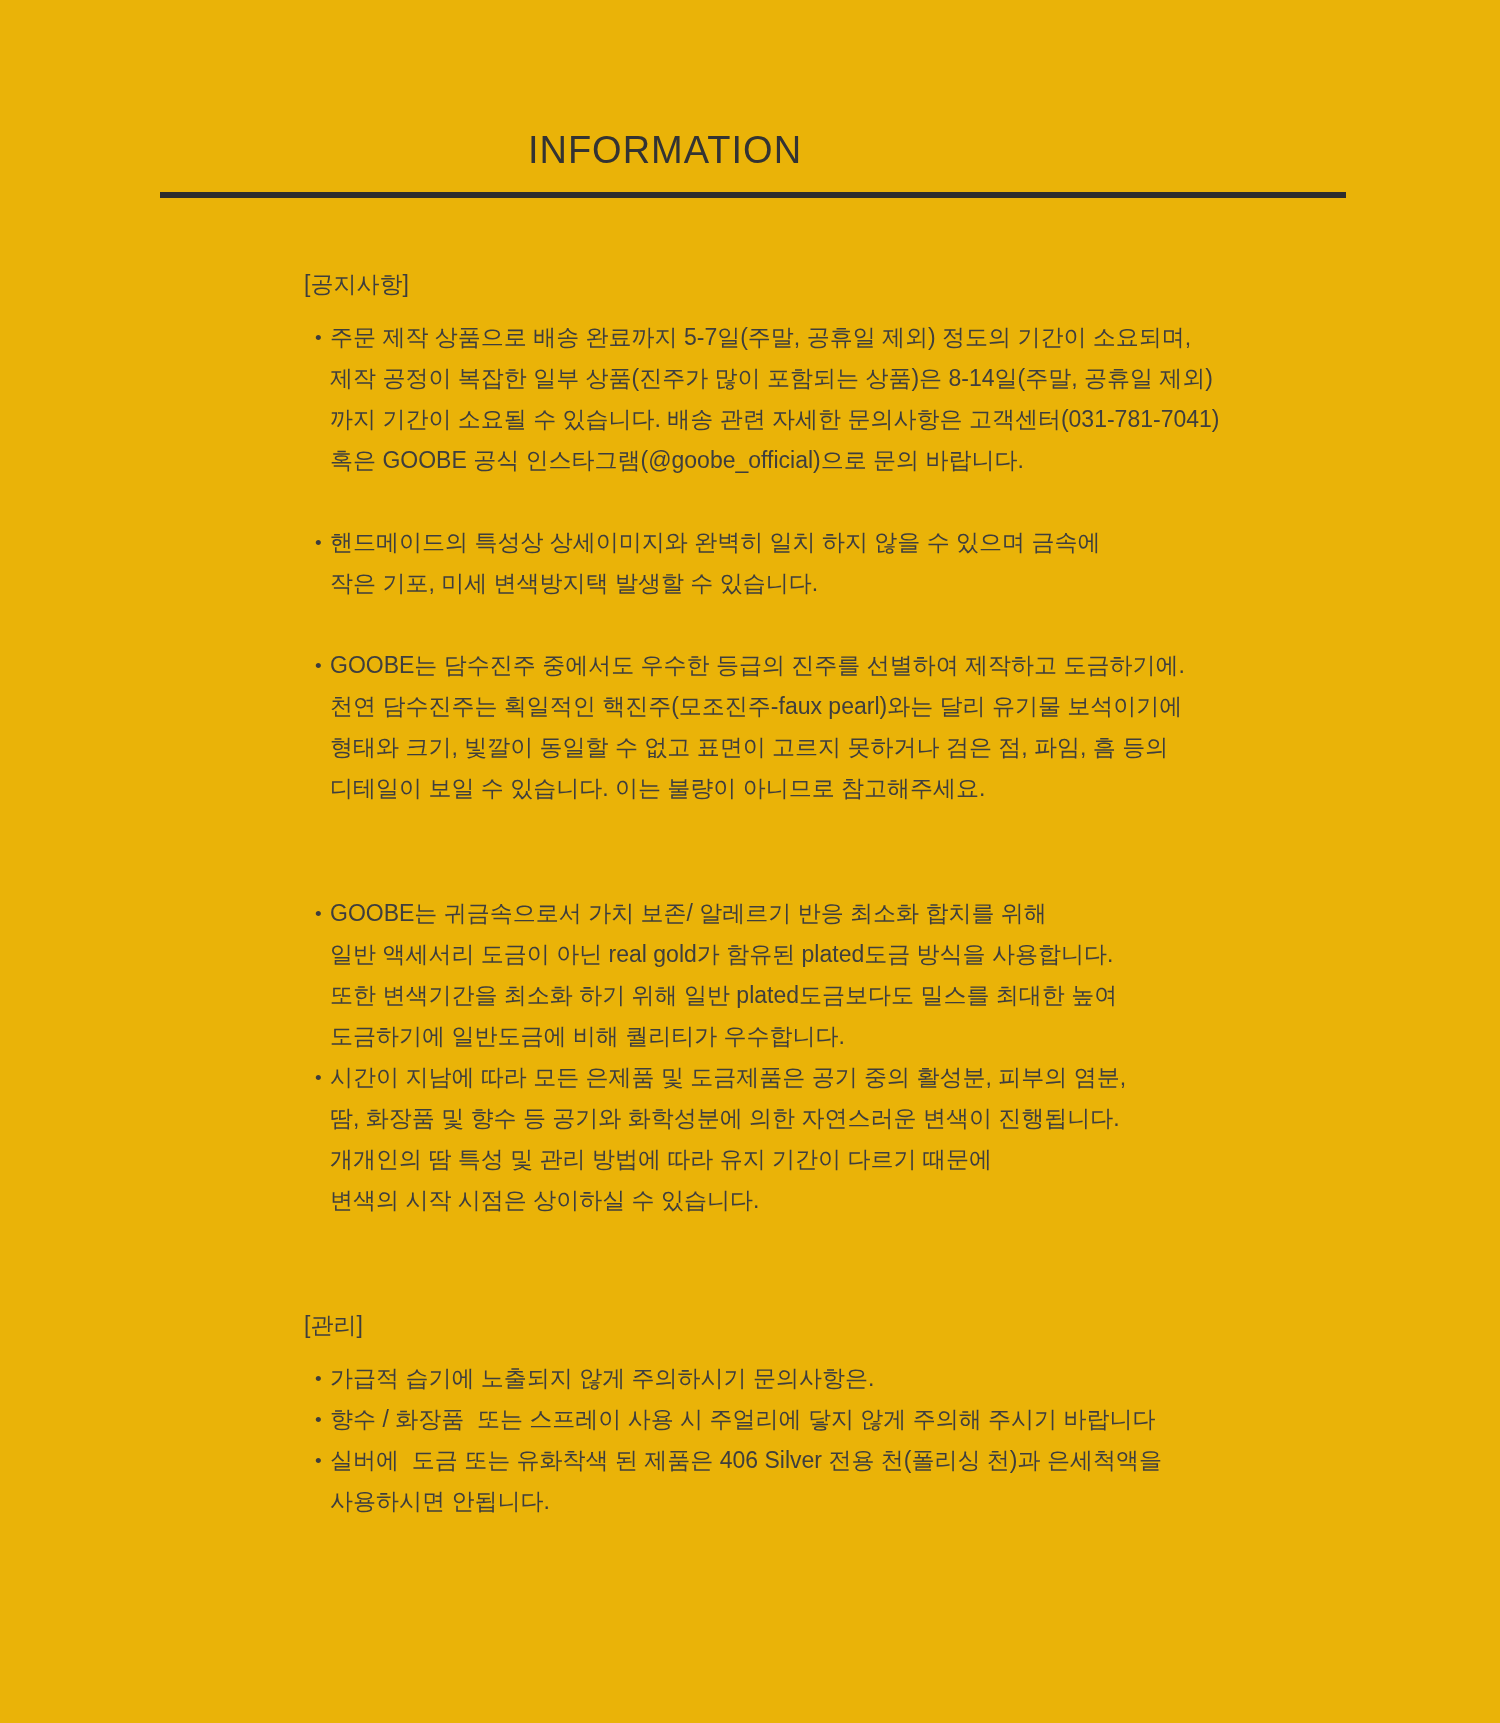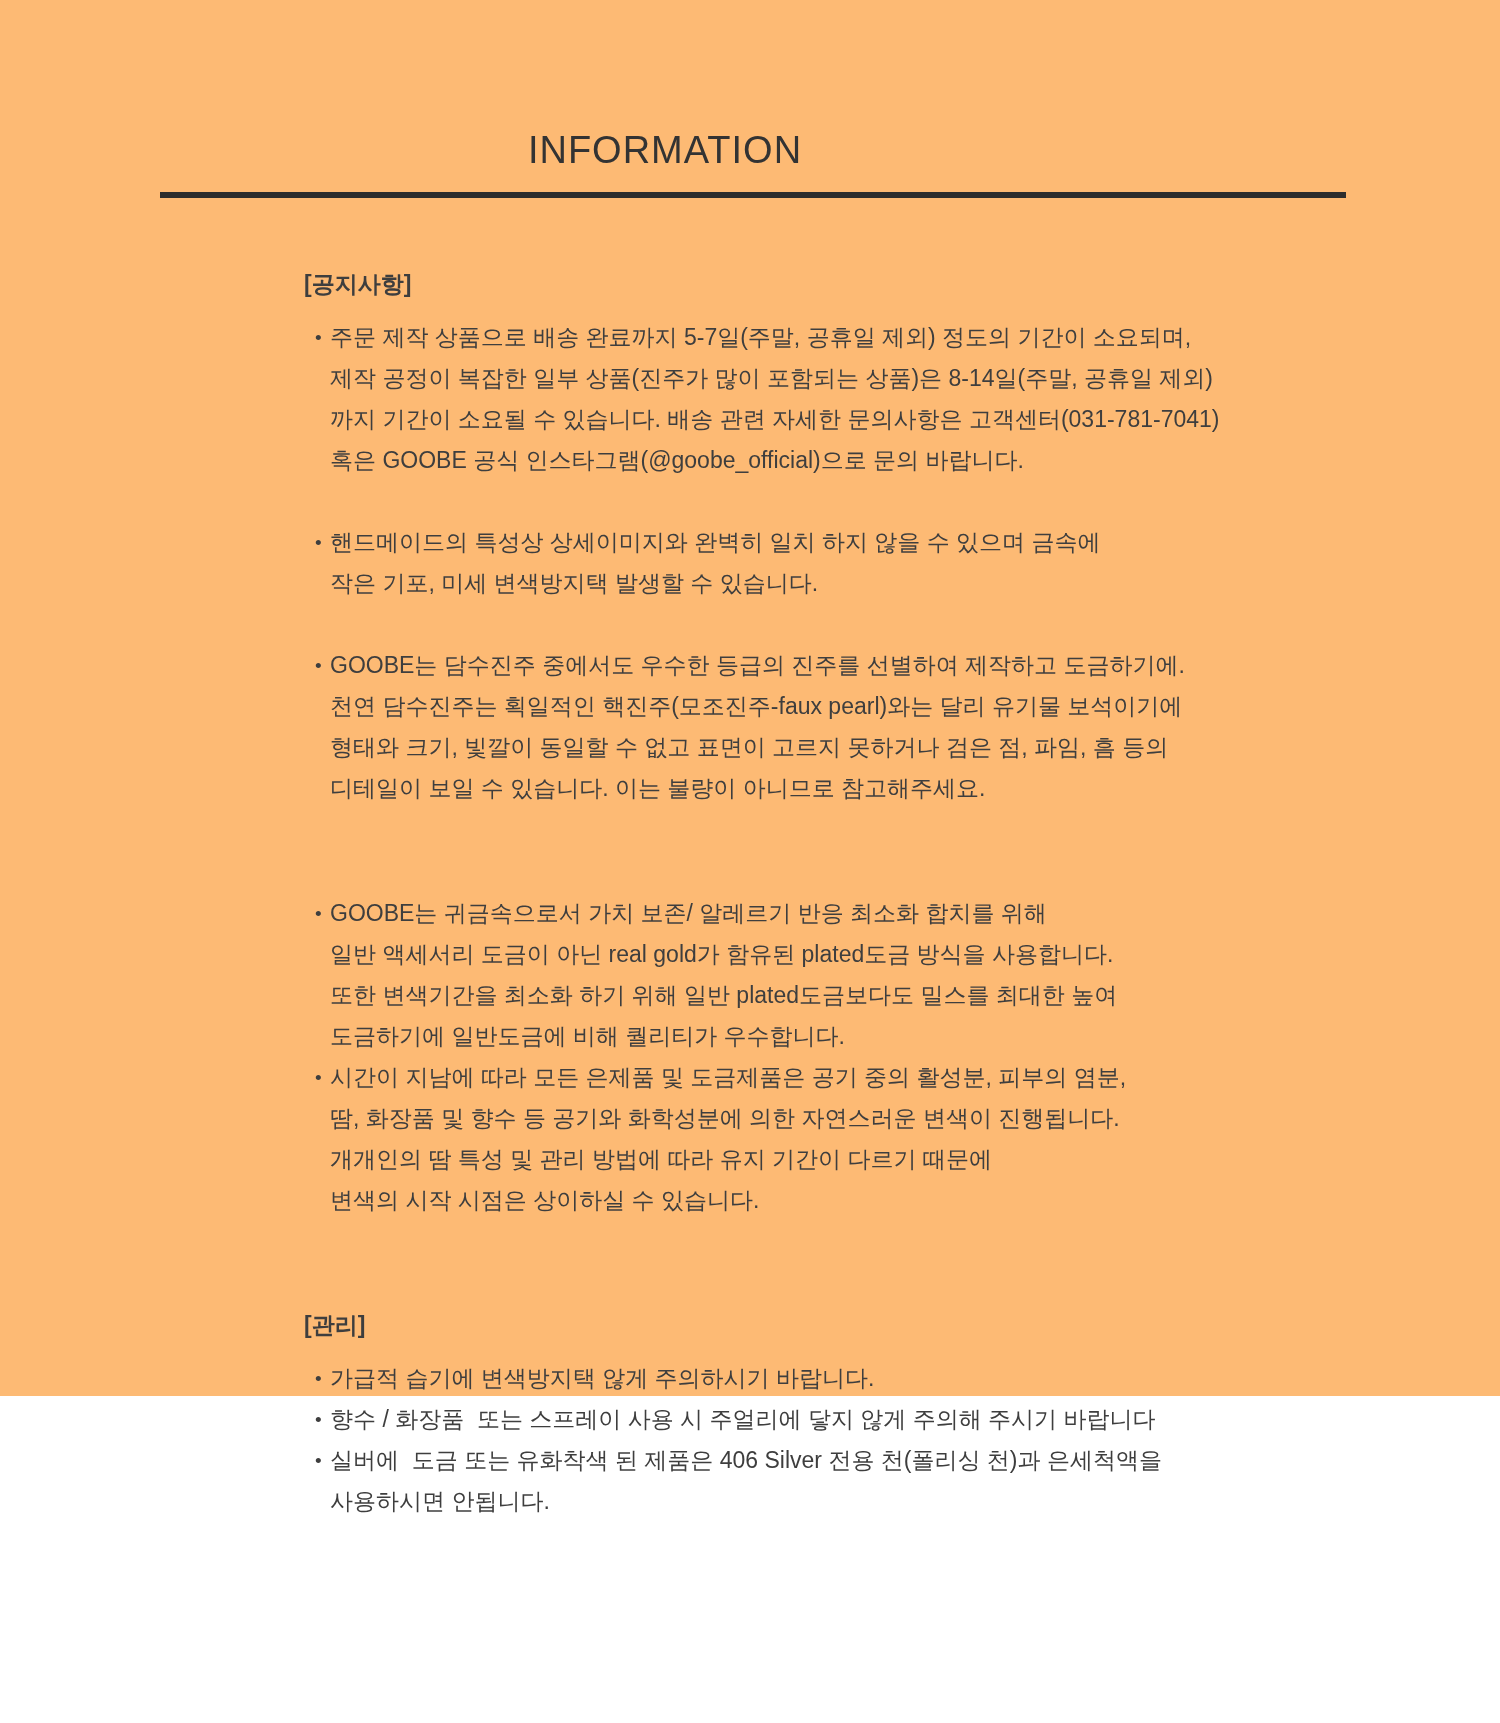--- a/index.html
+++ b/index.html
@@ -9,22 +9,22 @@
   }
   body {
     width: 1500px;
     height: 1723px;
     font-family: "Liberation Sans", "DejaVu Sans", sans-serif;
     color: #3e3e3e;
     overflow: hidden;
   }
   .page {
     width: 1500px;
-    height: 1396px;
-    background: #fdba74;
+    height: 1723px;
+    background: #eab308;
     box-sizing: border-box;
   }
   .title {
     width: 1330px;
     margin: 0;
     padding-top: 128px;
     text-align: center;
     font-size: 38px;
     line-height: 44px;
     font-weight: 400;
@@ -44,21 +44,21 @@
     font-size: 23px;
     line-height: 41px;
   }
   .section + .section {
     margin-top: 84px;
   }
   .section h2 {
     margin: 0 8px 0 2px;
     font-size: 23px;
     line-height: 41px;
-    font-weight: 700;
+    font-weight: 400;
     color: #3e3e3e;
   }
   .section ul {
     margin: 12px;
     padding: 0;
     list-style: none;
   }
   .section li {
     position: relative;
     padding-left: 16px;
@@ -113,21 +113,21 @@
         <li><span>시간이 지남에 따라 모든 은제품 및 도금제품은 공기 중의 활성분, 피부의 염분,
 땀, 화장품 및 향수 등 공기와 화학성분에 의한 자연스러운 변색이 진행됩니다.
 개개인의 땀 특성 및 관리 방법에 따라 유지 기간이 다르기 때문에
 변색의 시작 시점은 상이하실 수 있습니다.</span></li>
       </ul>
     </div>
 
     <div class="section sec-2">
       <h2>[관리]</h2>
       <ul>
-        <li><span>가급적 습기에 변색방지택 않게 주의하시기 바랍니다.</span></li>
+        <li><span>가급적 습기에 노출되지 않게 주의하시기 문의사항은.</span></li>
         <li><span>향수 / 화장품  또는 스프레이 사용 시 주얼리에 닿지 않게 주의해 주시기 바랍니다</span></li>
         <li><span>실버에  도금 또는 유화착색 된 제품은 406 Silver 전용 천(폴리싱 천)과 은세척액을
 사용하시면 안됩니다.</span></li>
       </ul>
     </div>
 
   </div>
 </div>
 
 </body></html>

